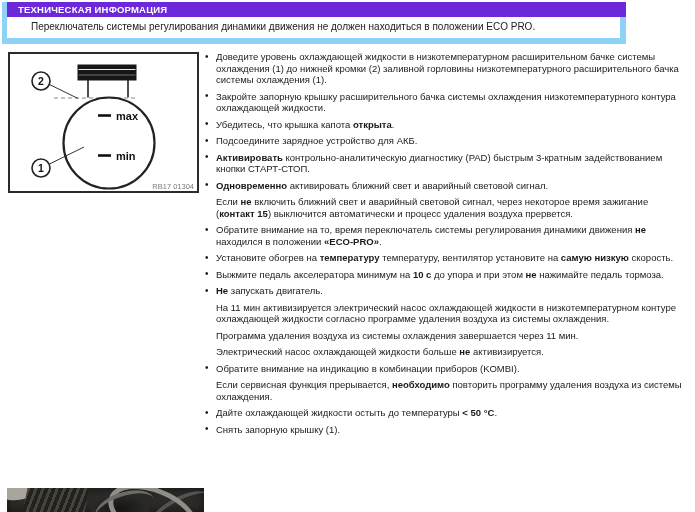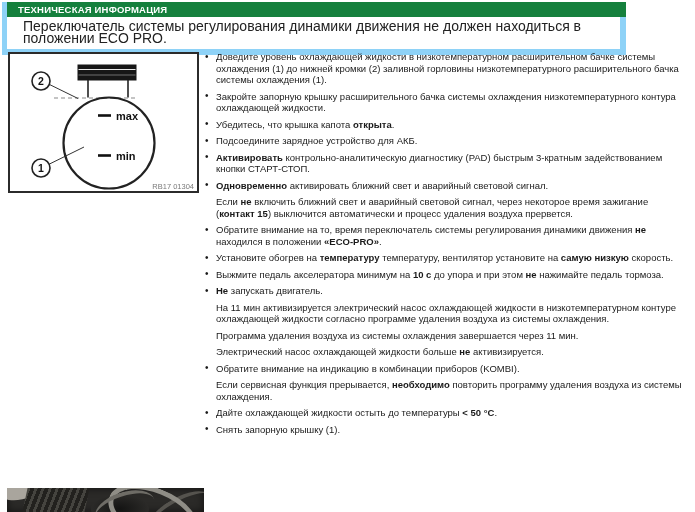--- a/index.html
+++ b/index.html
@@ -10,28 +10,28 @@
     -webkit-font-smoothing:antialiased;
   }
 
   
   .notice{
     position:absolute;left:2px;top:2px;width:624px;
     background:#8ed2f7;padding-bottom:6px;
   }
   .notice-header{
     margin-left:5px;height:15px;line-height:15px;
-    background:#15803d;color:#ffffff;
+    background:#6d28d9;color:#ffffff;
     font-size:9.5px;font-weight:bold;
     padding-left:11px;letter-spacing:.2px;
   }
   .notice-body{
     margin:0 6px 0 5px;background:#ffffff;
-    padding:4px 8px 5px 16px;
-    font-size:14px;line-height:11.5px;color:#222222;
+    padding:4px 8px 5px 24px;
+    font-size:10px;line-height:11.5px;color:#222222;
   }
 
   
   .figure-box{position:absolute;left:8px;top:52px;width:191px;height:141px;}
   .figure-box svg{display:block;}
   .svg-label{font-family:"Liberation Sans","DejaVu Sans",sans-serif;}
 
   
   .instructions{
     position:absolute;left:203px;top:51px;width:485px;

